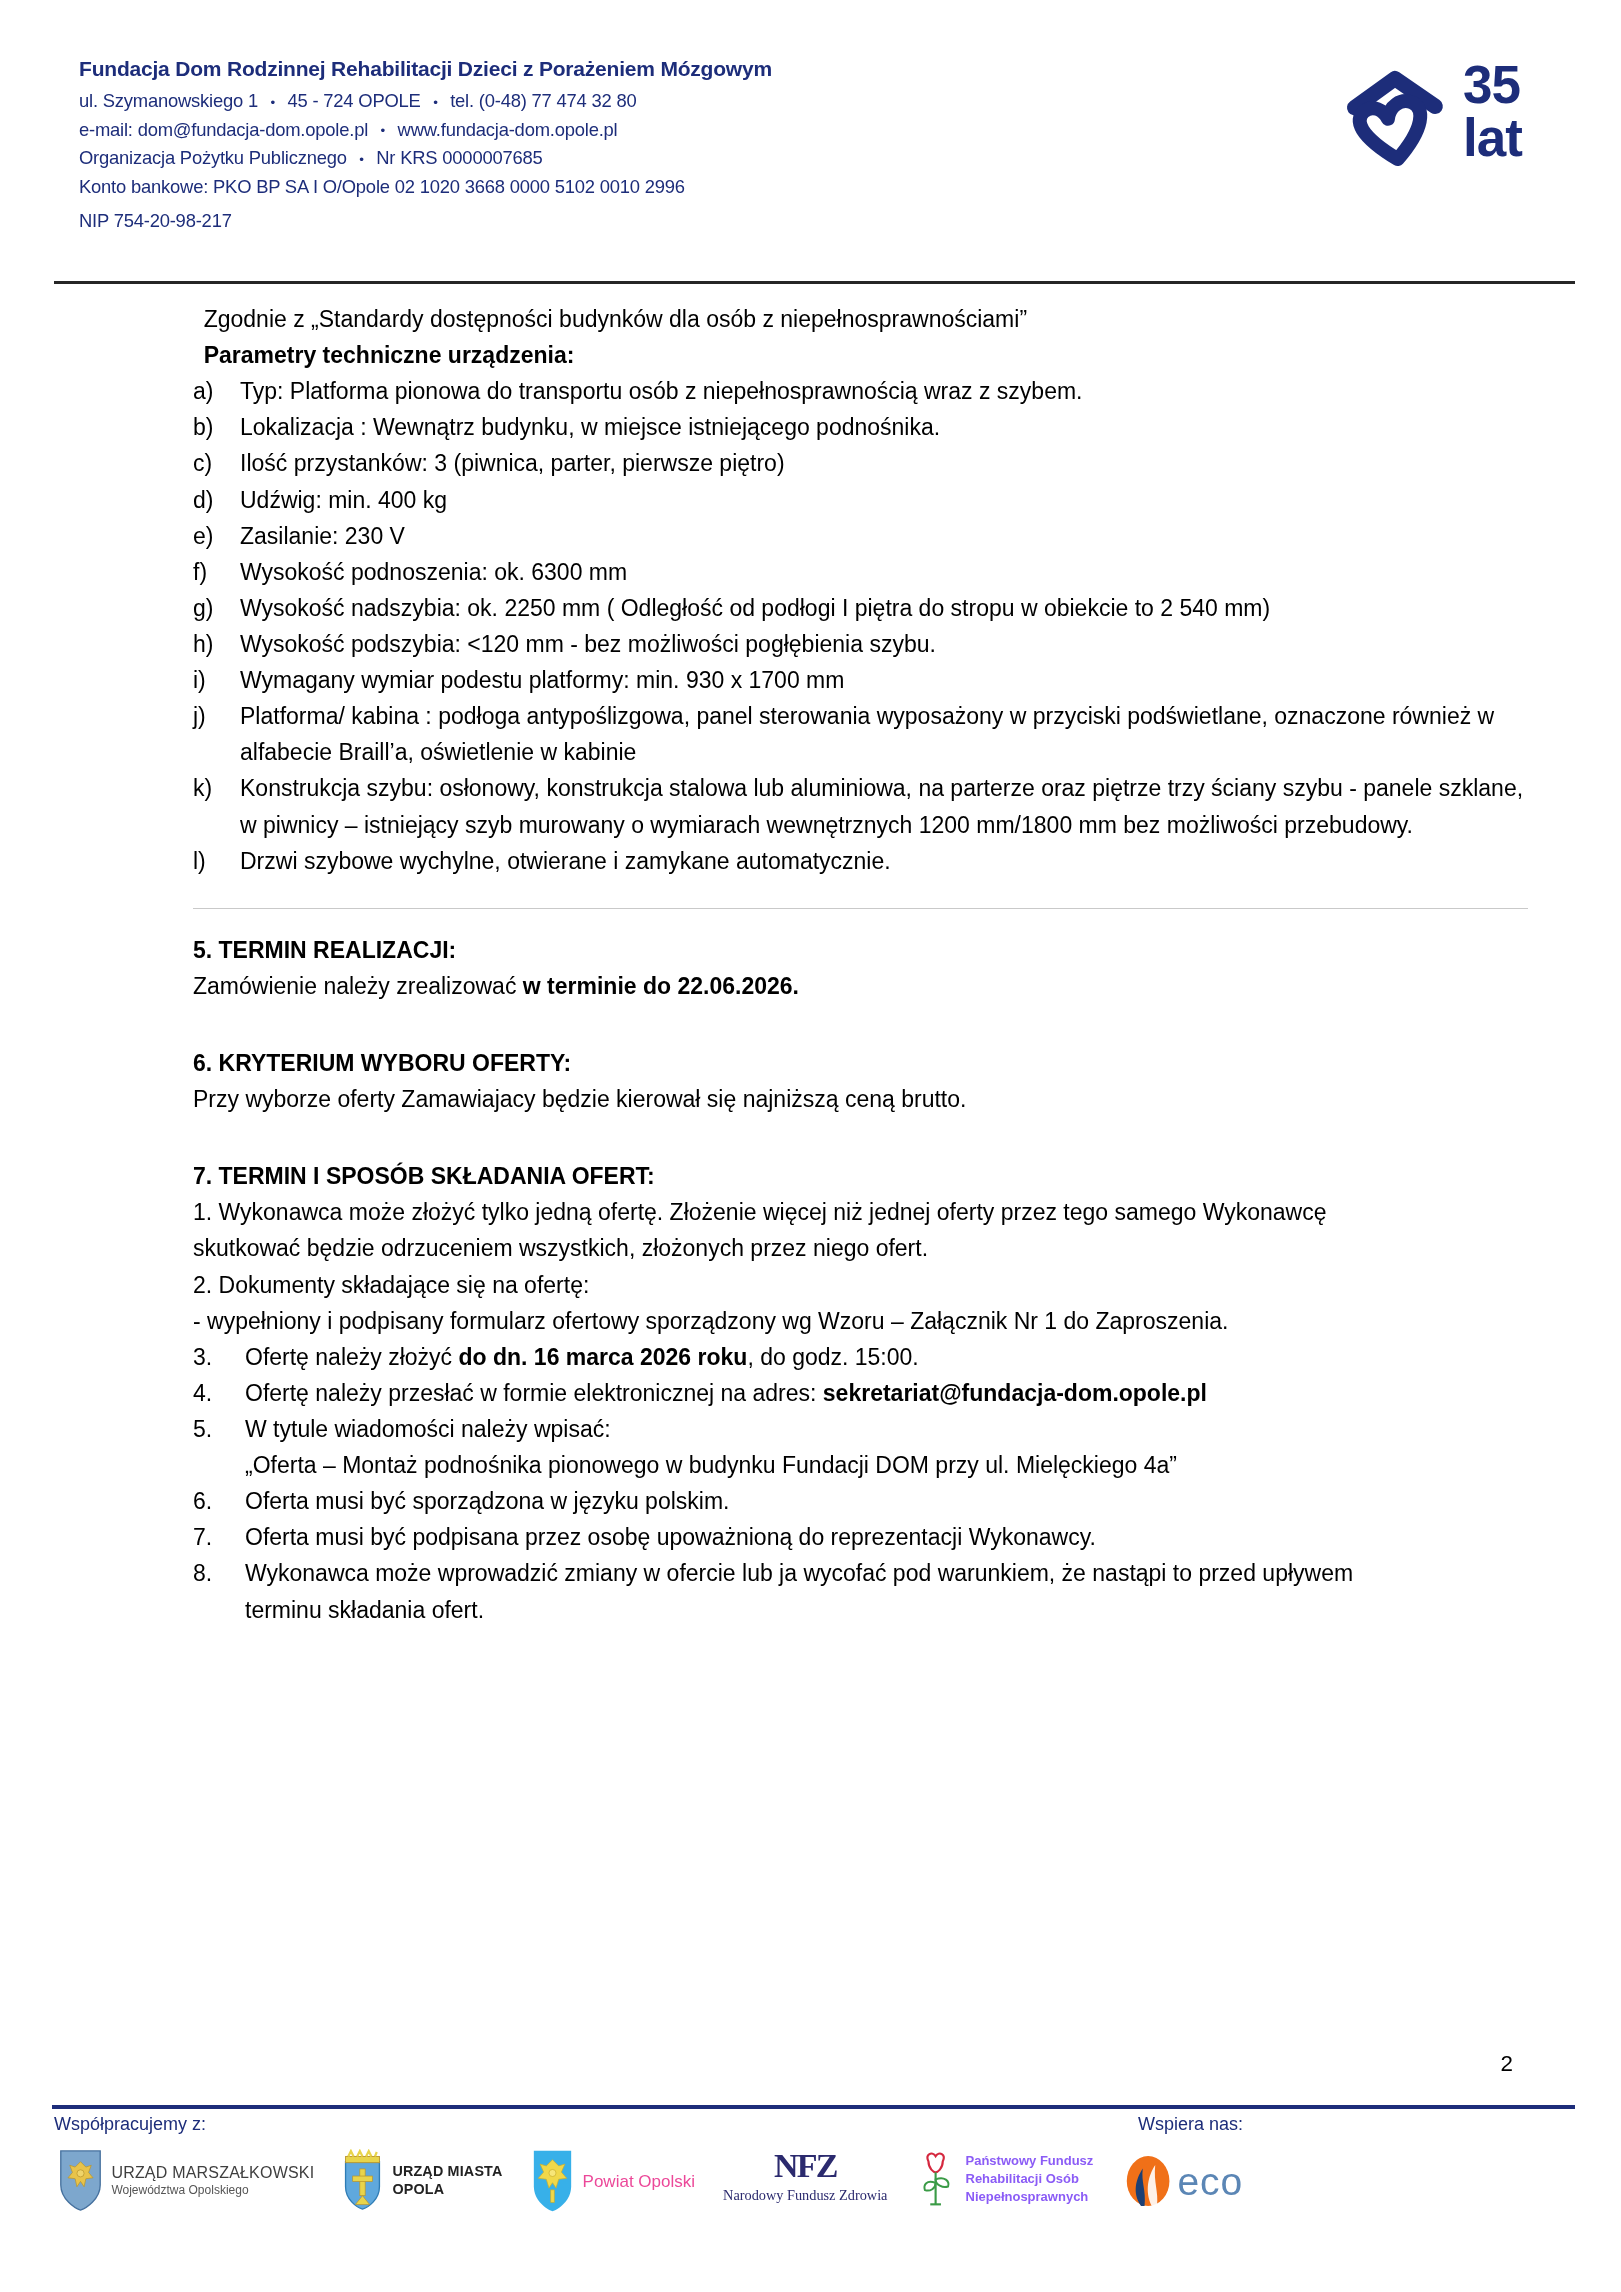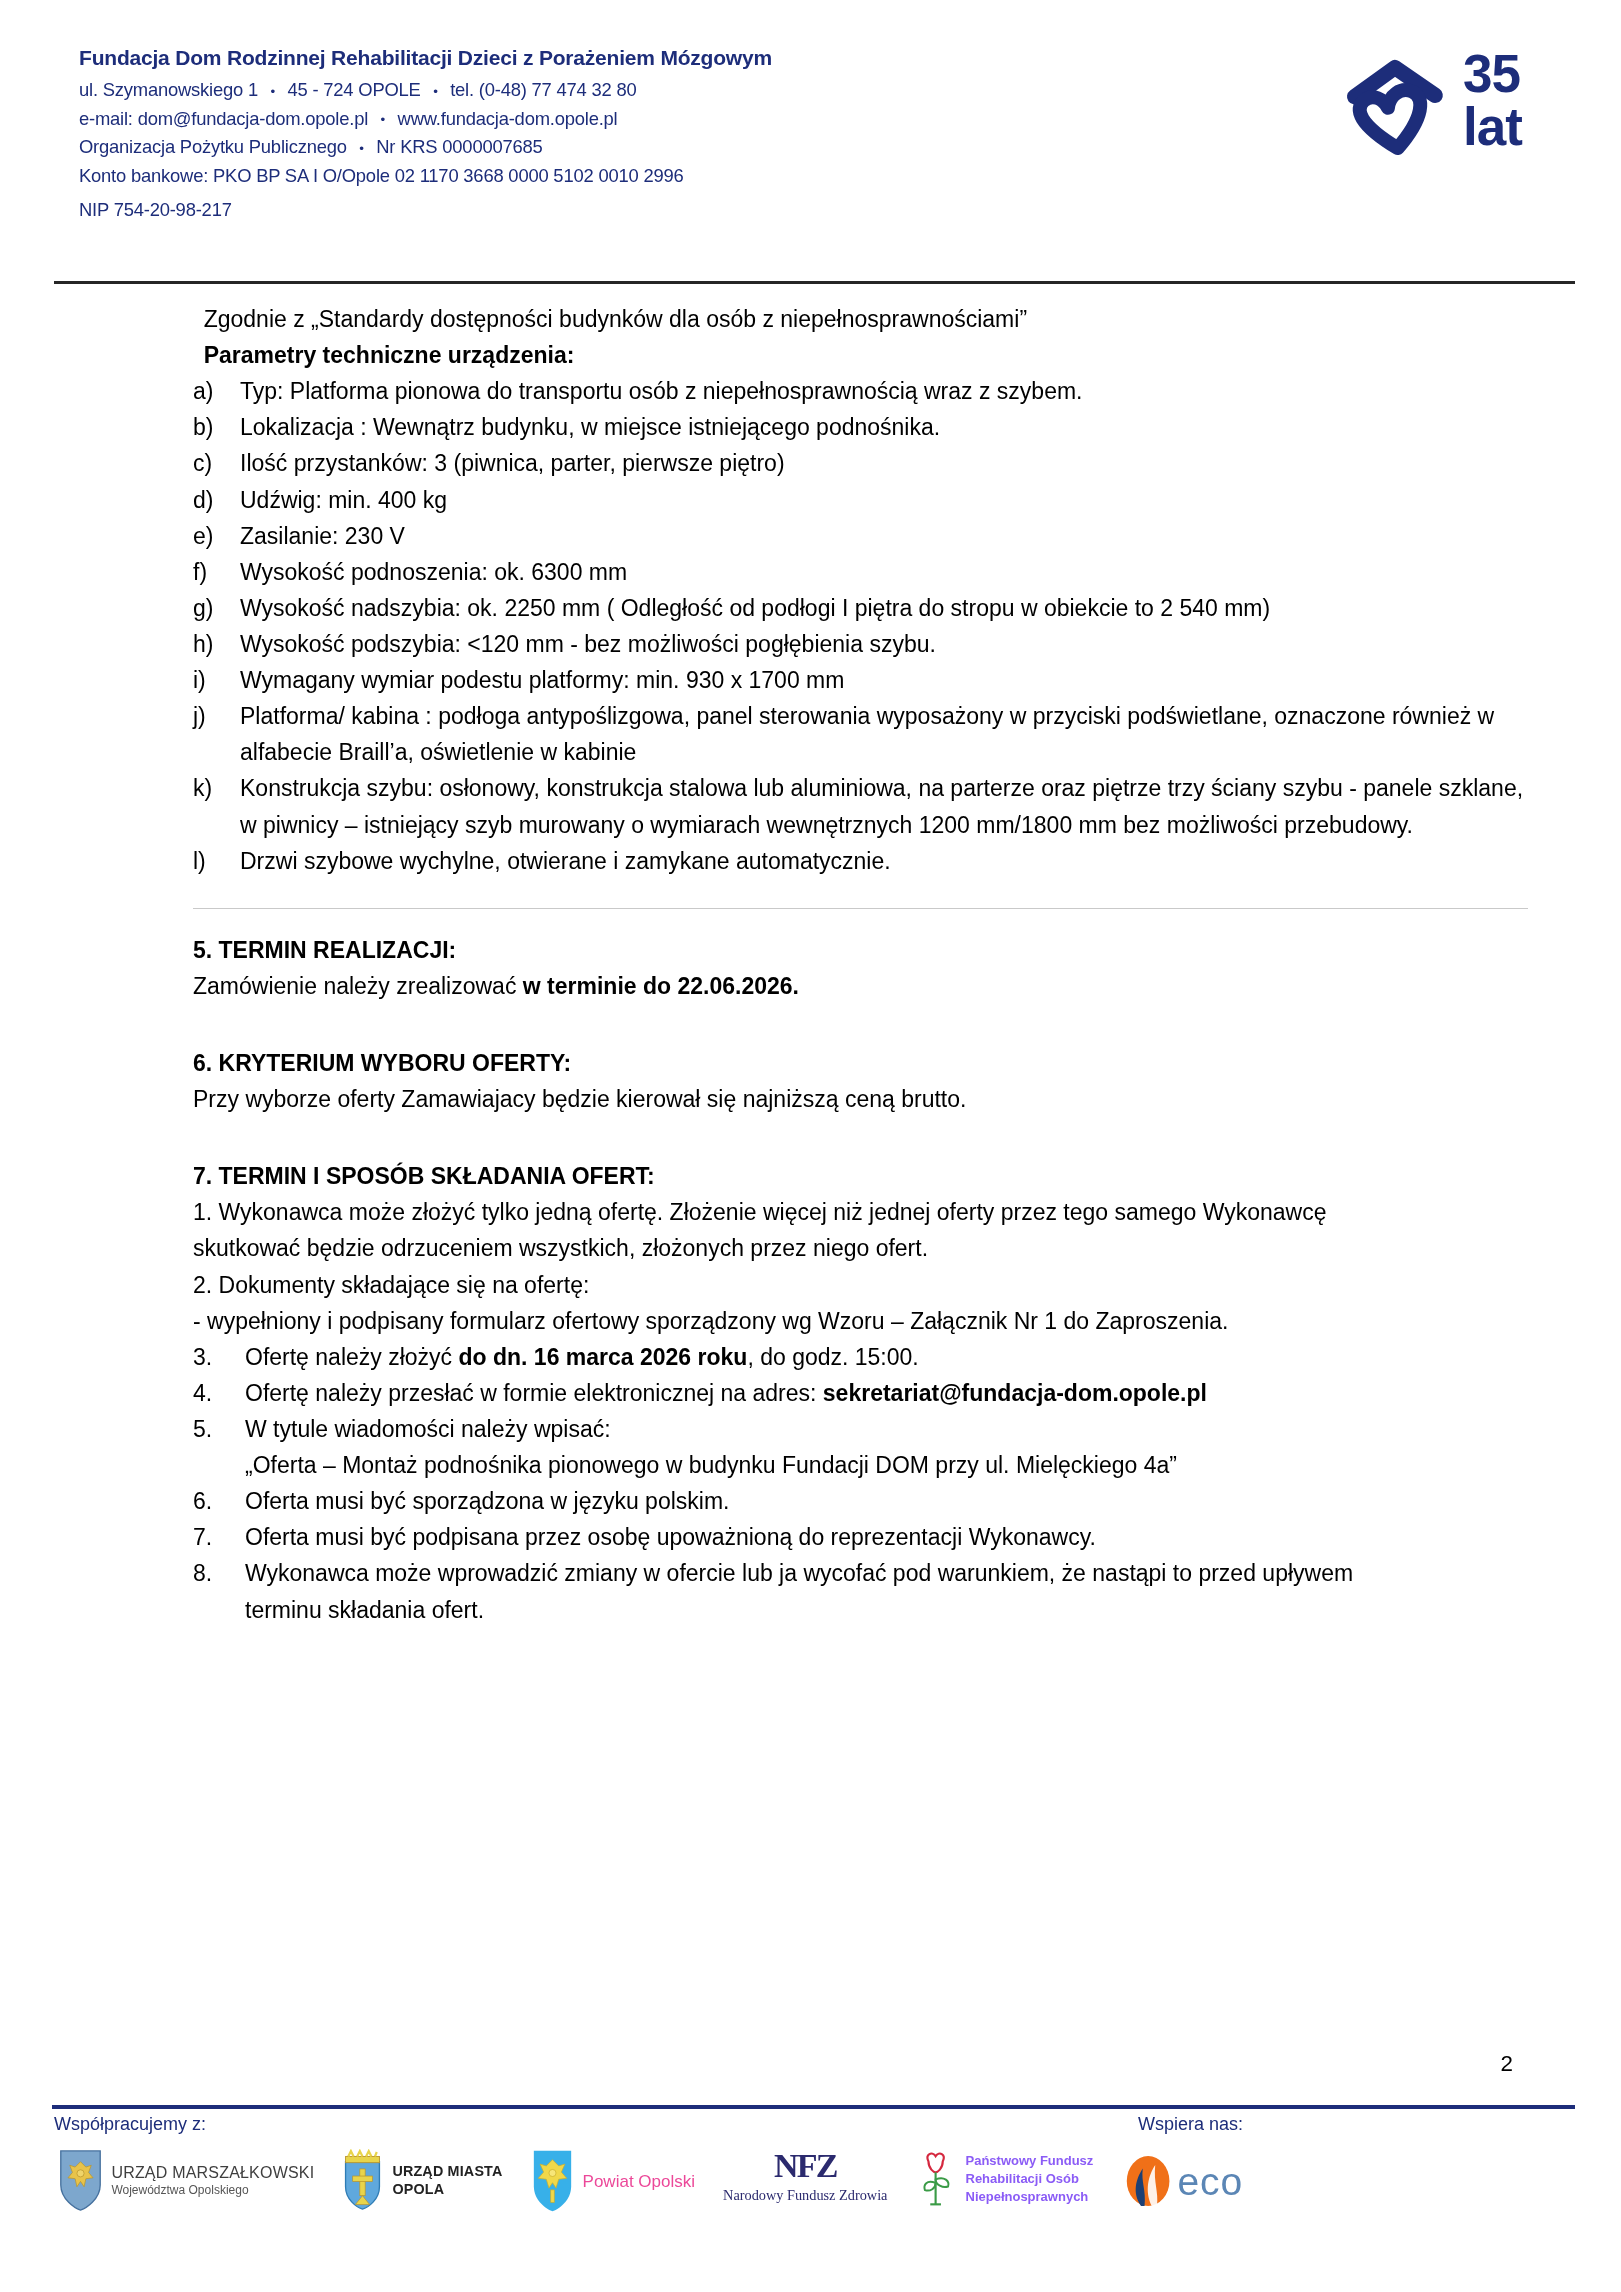--- a/index.html
+++ b/index.html
@@ -18,21 +18,21 @@
     position: relative;
     width: 1622px;
     height: 2293px;
     padding: 0;
   }
 
   
   .header {
     position: relative;
     height: 278px;
-    padding: 36px 49px 0 79px;
+    padding: 47px 49px 0 79px;
     display: flex;
     justify-content: space-between;
     align-items: flex-start;
   }
 
   .header-text {
     color: #1d2d7a;
     line-height: 1.45;
     padding-top: 7.2px;
   }
@@ -266,21 +266,21 @@
       </div>
 
       <div class="header-line">
         <span>e-mail: dom@fundacja-dom.opole.pl</span><span class="sep">•</span><span>www.fundacja-dom.opole.pl</span>
       </div>
 
       <div class="header-line">
         <span>Organizacja Pożytku Publicznego</span><span class="sep">•</span><span>Nr KRS 0000007685</span>
       </div>
 
-      <div class="header-line">Konto bankowe: PKO BP SA I O/Opole 02 1170 3668 0000 5102 0010 2996</div>
+      <div class="header-line">Konto bankowe: PKO BP SA I O/Opole 02 1020 3668 0000 5102 0010 2996</div>
       <div class="header-line nip">NIP 754-20-98-217</div>
     </div>
 
     <div class="logo-block">
       <svg class="logo-mark" viewBox="0 0 190 150">
         <path d="M34 66 L92 24 L150 64" stroke="#1d2d7a" stroke-width="22" fill="none" stroke-linecap="round" stroke-linejoin="round"></path>
         <path d="M96 140 C 40 106, 34 84, 47 72 C 60 60, 76 70, 82 82
                  C 84 64, 100 52, 116 58 C 136 66, 134 96, 96 140 Z" stroke="#1d2d7a" stroke-width="20" fill="none" stroke-linejoin="round" stroke-linecap="round"></path>
       </svg>
       <div class="logo-years">35 lat</div>

